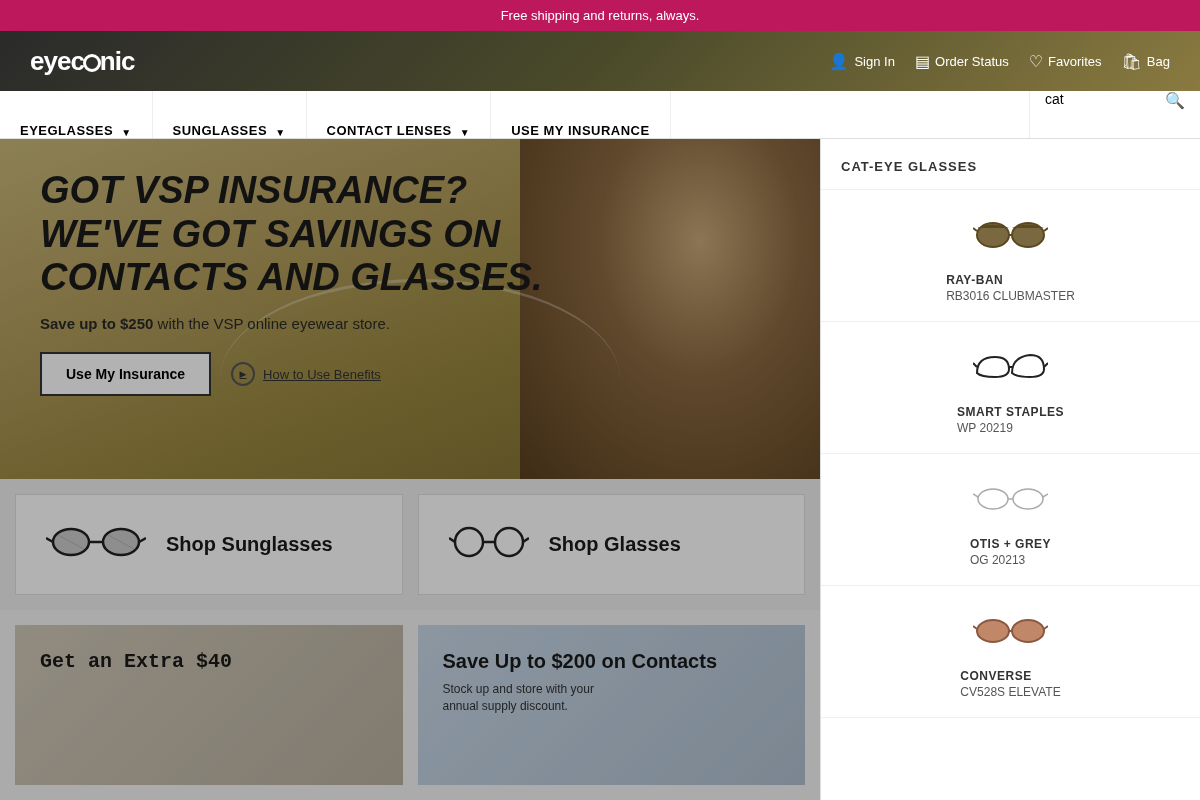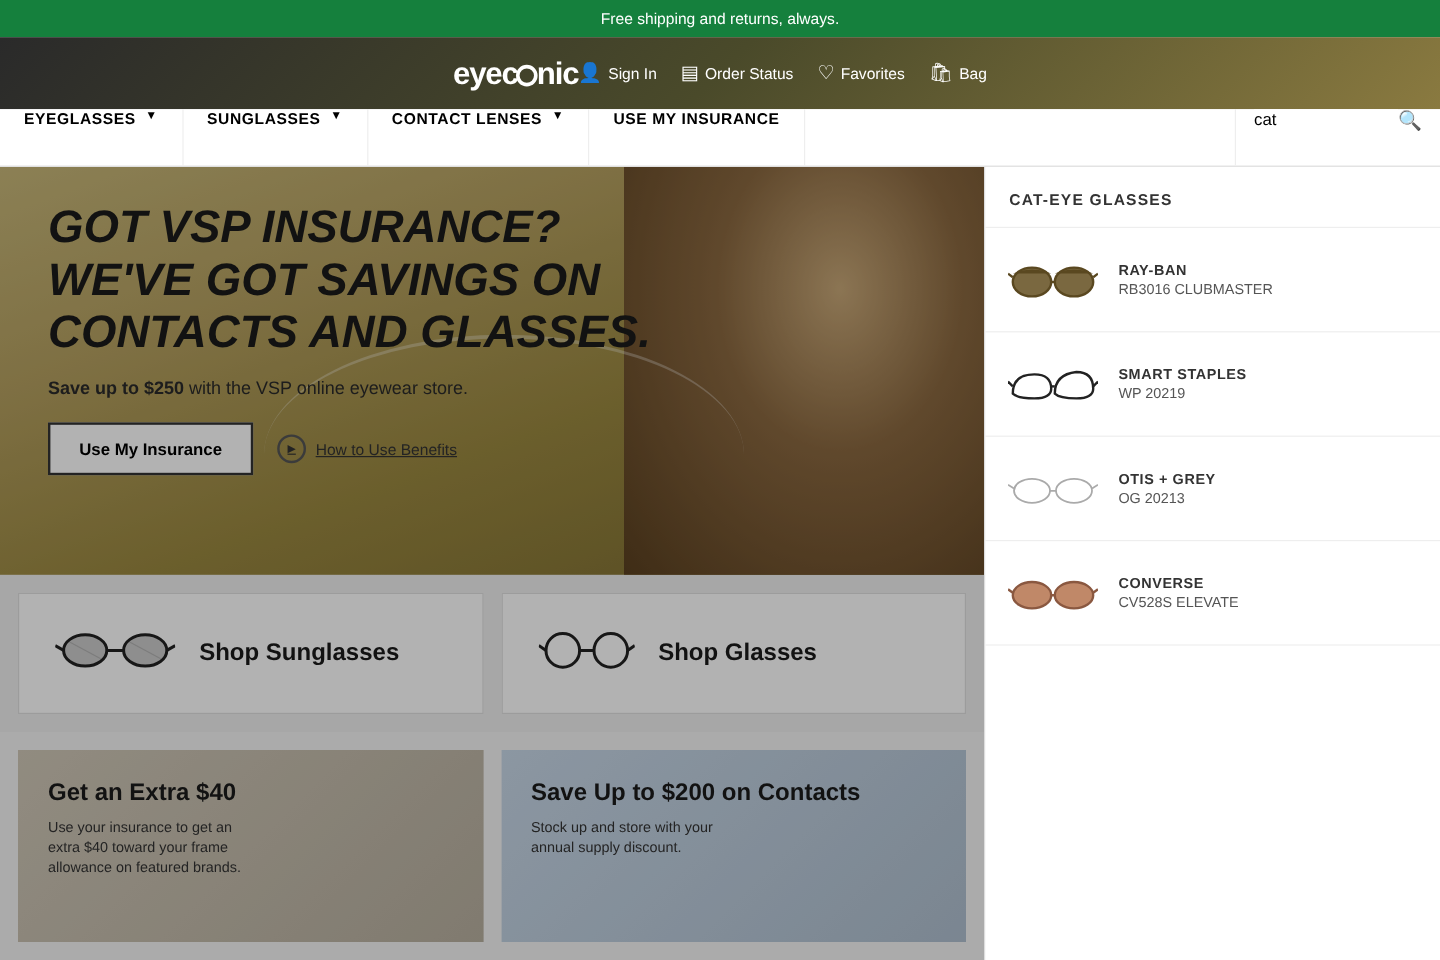--- a/index.html
+++ b/index.html
@@ -1,33 +1,33 @@
 <!DOCTYPE html>
 <html><head>
   <meta charset="utf-8">
   <style>
     * { margin: 0; padding: 0; box-sizing: border-box; }
     body { font-family: Arial, sans-serif; width: 1200px; height: 800px; overflow: hidden; background: #f5f5f5; position: relative; }
 
     
     .announcement-bar {
-      background: #15803d;
+      background: #be185d;
       color: #fff;
       text-align: center;
       font-size: 13px;
       padding: 8px 0;
     }
 
     
     .header {
       background: linear-gradient(135deg, #2a2a2a 0%, #4a4a2a 50%, #8a7a40 100%);
       padding: 12px 30px;
       display: flex;
       align-items: center;
-      justify-content: center;
+      justify-content: space-between;
       height: 60px;
     }
 
     .logo {
       color: #fff;
       font-size: 26px;
       font-weight: bold;
       letter-spacing: -1px;
     }
 
@@ -68,21 +68,21 @@
       display: flex;
       align-items: center;
       border-bottom: 1px solid #ddd;
       height: 48px;
       position: relative;
       z-index: 100;
     }
 
     .nav-item {
       display: flex;
-      align-items: flex-start;
+      align-items: flex-end;
       padding: 0 20px;
       height: 100%;
       font-size: 13px;
       font-weight: bold;
       letter-spacing: 0.5px;
       cursor: pointer;
       border-right: 1px solid #eee;
       gap: 8px;
       text-transform: uppercase;
     }
@@ -266,20 +266,21 @@
     .promo-card {
       flex: 1;
       padding: 25px;
       position: relative;
       overflow: hidden;
       cursor: pointer;
     }
 
     .promo-card-1 {
       background: linear-gradient(135deg, #d0c8b8 0%, #b8b0a0 100%);
+      font-family: Liberation Mono, monospace;
     }
 
     .promo-card-2 {
       background: linear-gradient(135deg, #c8d8e8 0%, #b0c0d0 100%);
     }
 
     .promo-title {
       font-size: 20px;
       font-weight: 900;
       color: #1a1a1a;
@@ -309,24 +310,25 @@
       letter-spacing: 1px;
       color: #333;
       padding: 0 20px 15px;
       border-bottom: 1px solid #eee;
       text-transform: uppercase;
     }
 
     .search-result-item {
       display: flex;
       align-items: center;
-      padding: 18px 16px;
+      padding: 18px 28px;
       border-bottom: 1px solid #eee;
       cursor: pointer;
       gap: 15px;
+      flex-direction: column;
     }
 
     .result-image {
       width: 80px;
       height: 50px;
       display: flex;
       align-items: center;
       justify-content: center;
       flex-shrink: 0;
     }
@@ -470,21 +472,20 @@
             <line x1="74" y1="22" x2="80" y2="18" stroke="#222" stroke-width="2.5"></line>
           </svg>
         </div>
         <span class="shop-card-label">Shop Glasses</span>
       </div>
     </div>
 
     <div class="promo-cards">
       <div class="promo-card promo-card-1">
         <div class="promo-title">Get an Extra $40</div>
-        <div class="promo-desc">Use your insurance to get an extra $40 toward your frame allowance on featured brands.</div>
       </div>
       <div class="promo-card promo-card-2">
         <div class="promo-title">Save Up to $200 on Contacts</div>
         <div class="promo-desc">Stock up and store with your annual supply discount.</div>
       </div>
     </div>
 
   </div>
 
   <div class="search-dropdown">

